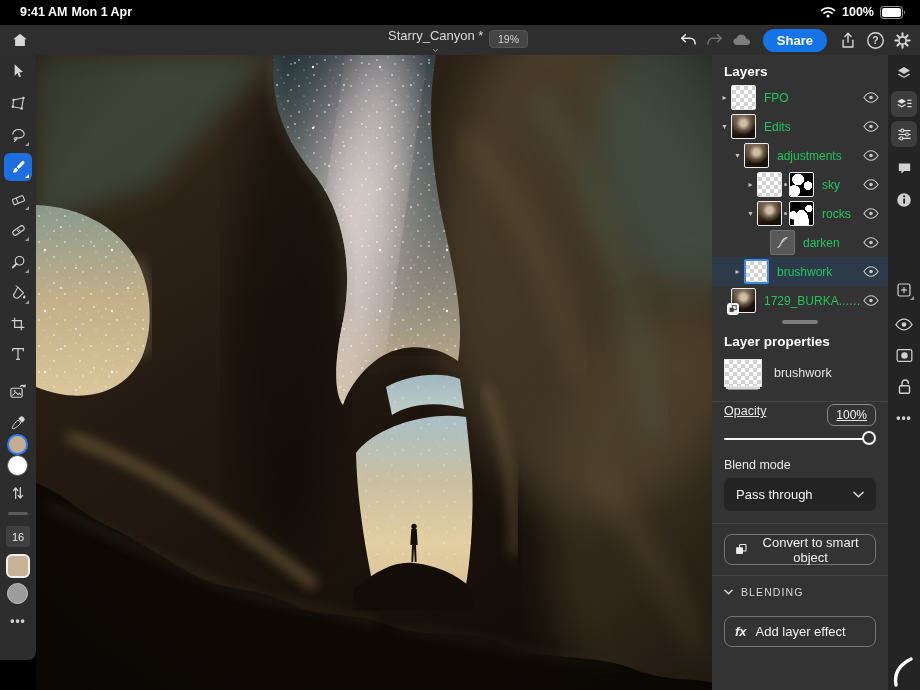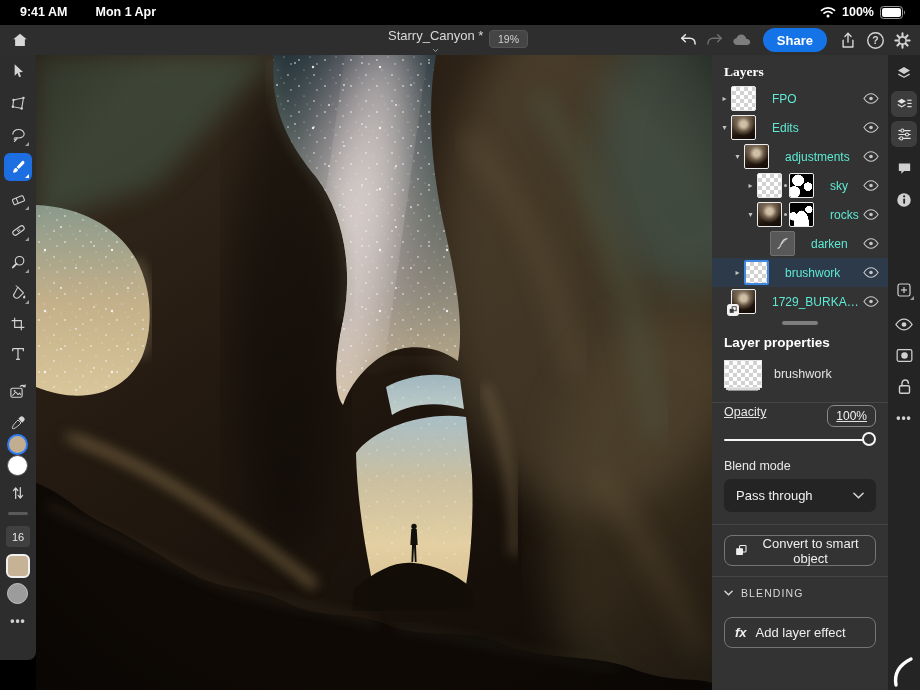--- a/index.html
+++ b/index.html
@@ -3,32 +3,32 @@
 <meta charset="utf-8">
 <style>
   * { margin:0; padding:0; box-sizing:border-box; }
   html,body { width:920px; height:690px; background:#000; overflow:hidden;
     font-family:"Liberation Sans","DejaVu Sans",sans-serif; -webkit-font-smoothing:antialiased; }
   svg { display:block; }
 
   
   #status-bar { position:absolute; left:0; top:0; width:920px; height:25px; background:#000;
     color:#fff; font-size:12.5px; font-weight:bold; }
-  #status-left { position:absolute; left:20px; top:5px; display:flex; gap:28px; }
+  #status-left { position:absolute; left:20px; top:5px; display:flex; gap:4px; }
   #status-right { position:absolute; right:14px; top:5px; display:flex; gap:6px; align-items:center; }
 
   
   #top-toolbar { position:absolute; left:0; top:25px; width:920px; height:30px; background:#2e2e2e; }
   .tb-icon { width:24px; height:24px; display:flex; align-items:center; justify-content:center; }
   #home-btn { position:absolute; left:8px; top:3px; }
   #title-group { position:absolute; left:388px; top:3px; height:24px; display:flex; align-items:center; gap:6px;
     color:#d9d9d9; font-size:13px;flex-direction:column; }
   #zoom-badge { position:absolute; left:489px; top:5px; background:#454545; border:1px solid #545454;
     border-radius:4px; color:#cfcfcf; font-size:10.5px; padding:2px 8px; }
-  #tb-right { position:absolute; right:6px; top:3px; display:flex; gap:3px; }
+  #tb-right { position:absolute; right:6px; top:3px; display:flex; align-items:center; gap:3px; }
   #share-btn { background:#1473e6; color:#fff; font-size:13px; font-weight:bold; border:none;
     border-radius:12px; padding:4px 14px; margin:0 6px; }
 
   
   #tool-rail { position:absolute; left:0; top:55px; width:36px; height:605px; background:#2d2d2d;
     border-radius:0 0 8px 0; }
   .tool { position:absolute; left:4px; width:28px; height:28px; display:flex; align-items:center;
     justify-content:center; border-radius:6px; }
   .tool.selected { background:#1d6ee0; }
   .flyout { position:absolute; right:3px; bottom:3px; width:0; height:0;
@@ -43,21 +43,21 @@
   #gray-circle-btn { position:absolute; left:7px; width:21px; height:21px; background:#9c9c9c;
     border-radius:50%; border:1px solid #c4c4c4; }
   .dots { color:#cfcfcf; font-size:12px; letter-spacing:1px; font-weight:bold; }
 
   
   #canvas-wrap { position:absolute; left:36px; top:55px; width:676px; height:635px; background:#0c0a08; }
 
   
   #right-panel { position:absolute; left:712px; top:55px; width:176px; height:635px; background:#333333;
     color:#e2e2e2; }
-  #layers-header { padding:9px 12px 4px 12px; font-size:13.5px; font-weight:bold; color:#fff;font-family:Liberation Serif, serif; }
+  #layers-header { padding:9px 12px 4px 12px; font-size:13.5px; font-weight:bold; color:#fff; }
   #layer-rows { position:relative; }
   .layer-row { height:29px; display:flex; align-items:center; padding-right:8px; position:relative; }
   .layer-row.selected { background:#2c3a49; }
   .disc { width:13px; text-align:center; font-size:8px; color:#c2c2c2; flex:0 0 auto; }
   .thumb { width:25px; height:25px; border-radius:2px; flex:0 0 auto; position:relative; }
   .checker { background-color:#fff;
     background-image:conic-gradient(#d2d2d2 25%,#ffffff 0 50%,#d2d2d2 0 75%,#ffffff 0);
     background-size:8px 8px; border:1px solid #e6e6e6; }
   .checker-selected { border:2px solid #3f8ae0; }
   .photo { border:1.5px solid #ececec;
@@ -67,21 +67,21 @@
   .mask-sky { background-image:radial-gradient(circle at 35% 28%,#fff 0 26%,transparent 27%),
     radial-gradient(circle at 78% 55%,#fff 0 19%,transparent 20%),
     radial-gradient(ellipse at 18% 78%,#fff 0 22%,transparent 23%); }
   .mask-rocks { background-image:radial-gradient(ellipse at 50% 96%,#fff 0 46%,transparent 47%),
     radial-gradient(circle at 14% 58%,#fff 0 17%,transparent 18%),
     radial-gradient(circle at 82% 28%,#fff 0 14%,transparent 15%); }
   .curves-thumb { background:#585858; border:1px solid #707070; display:flex; align-items:center; justify-content:center; }
   .link-dot { width:3px; height:3px; background:#bdbdbd; border-radius:50%; margin:0 2px; flex:0 0 auto; }
   .smart-badge { position:absolute; left:-5px; bottom:-3px; width:12px; height:12px; background:#f2f2f2;
     border-radius:3px; display:flex; align-items:center; justify-content:center; }
-  .row-label { font-size:12px; color:#5eead4; margin-left:16px; white-space:nowrap; overflow:hidden;
+  .row-label { font-size:12px; color:#22c55e; margin-left:8px; white-space:nowrap; overflow:hidden;
     text-overflow:ellipsis; flex:1 1 auto; }
   .eye-btn { flex:0 0 auto; width:18px; display:flex; justify-content:center; }
   #list-drag-handle { width:36px; height:4px; background:#7d7d7d; border-radius:2px; margin:5px auto 2px auto; }
   #props-title { padding:8px 12px 4px 12px; font-size:13.5px; font-weight:bold; color:#fff; }
   #prop-layer-row { display:flex; align-items:center; gap:12px; padding:6px 12px 14px 12px; }
   #prop-thumb { width:38px; height:28px; box-shadow:0 4px 0 -2px #d8d8d8, 0 7px 0 -4px #8f8f8f; }
   .divider { height:1px; background:#454545; margin:0 0; }
   .sec-header { display:flex; align-items:center; gap:8px; padding:10px 12px 8px 12px;
     font-size:10.5px; letter-spacing:1.1px; color:#d8d8d8; }
   #opacity-row { display:flex; align-items:flex-start; justify-content:space-between; padding:2px 12px 0 12px;text-decoration:underline; }

